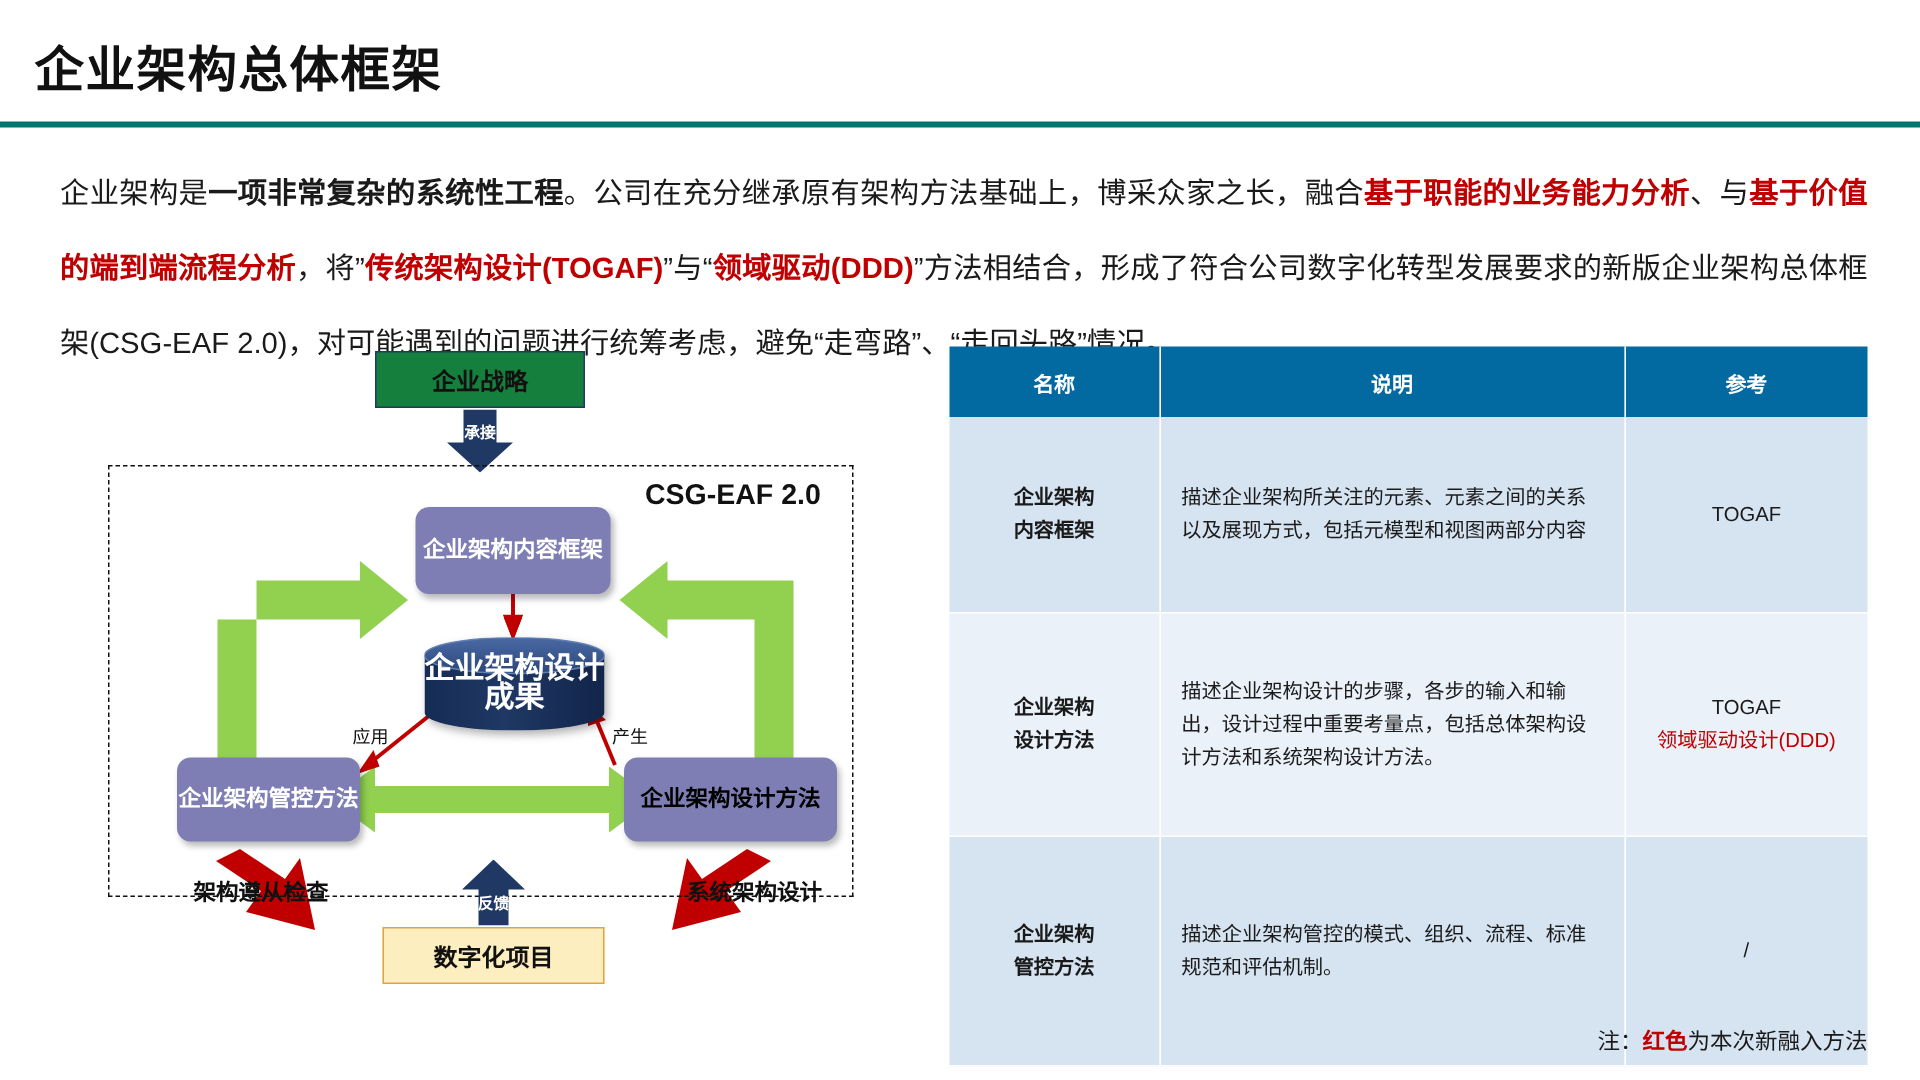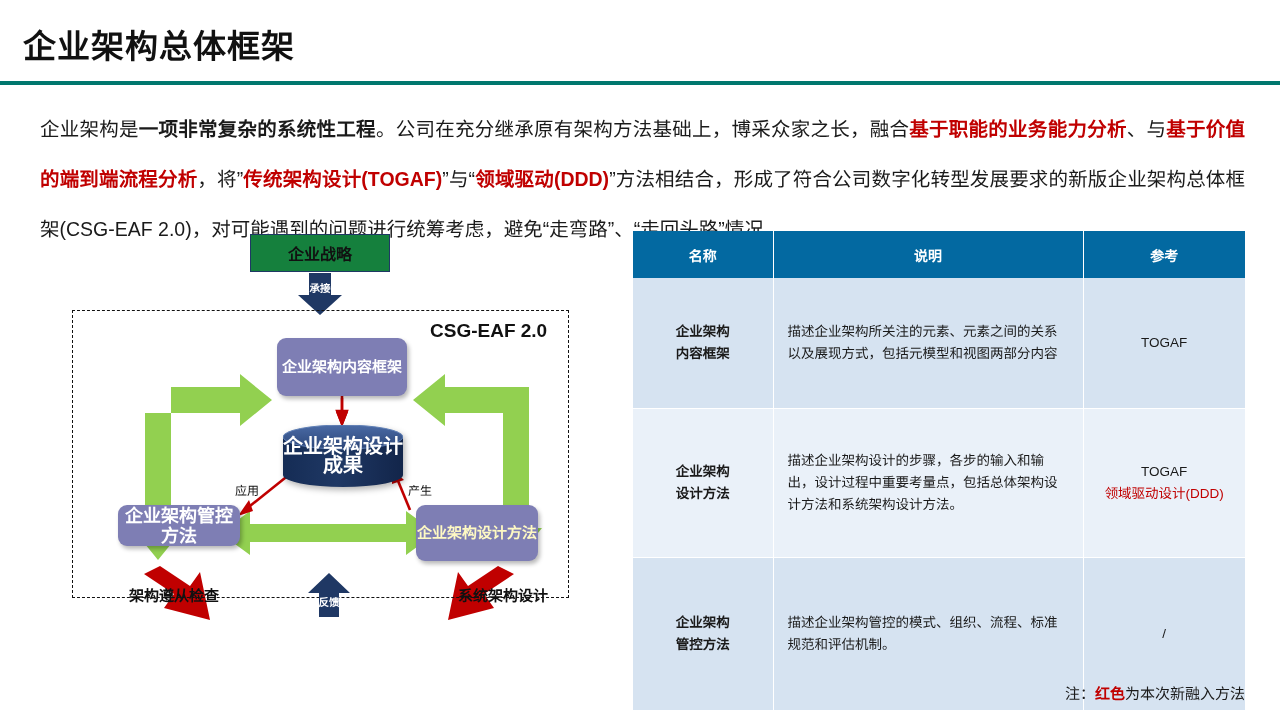--- a/index.html
+++ b/index.html
@@ -160,49 +160,49 @@
     color: #ffffff;
     line-height: 19px;
     pointer-events: none;
   }
 
   .gov-box {
     position: absolute;
     left: 78px;
     top: 277px;
     width: 122px;
-    height: 41px;
-    background: #7e7eb4;
-    border-radius: 9px;
-    box-shadow: 2px 3px 4px rgba(0,0,0,.28);
-    display: flex;
-    align-items: center;
-    justify-content: center;
-    text-align: center;
-    font-size: 18px;
-    font-weight: bold;
-    color: #ffffff;
-    line-height: 20px;
-  }
-  .design-box {
-    position: absolute;
-    left: 376px;
-    top: 277px;
-    width: 122px;
     height: 56px;
     background: #7e7eb4;
     border-radius: 9px;
     box-shadow: 2px 3px 4px rgba(0,0,0,.28);
     display: flex;
     align-items: center;
     justify-content: center;
     text-align: center;
     font-size: 15px;
     font-weight: bold;
-    color: #fef9c3;
+    color: #ffffff;
+    line-height: 20px;
+  }
+  .design-box {
+    position: absolute;
+    left: 376px;
+    top: 277px;
+    width: 142px;
+    height: 56px;
+    background: #7e7eb4;
+    border-radius: 9px;
+    box-shadow: 2px 3px 4px rgba(0,0,0,.28);
+    display: flex;
+    align-items: center;
+    justify-content: center;
+    text-align: center;
+    font-size: 15px;
+    font-weight: bold;
+    color: #000000;
     line-height: 20px;
   }
 
   .project-box {
     position: absolute;
     left: 215px;
     top: 390px;
     width: 148px;
     height: 38px;
     background: #fdeec0;
@@ -395,20 +395,21 @@
     <div class="design-box">企业架构设计方法</div>
 
     <div class="edge-label bold" style="left:78px; top:358px; width:72px;margin-left:11px;">架构遵从检查</div>
     <div class="edge-label bold" style="left:418px; top:358px; width:70px;">系统架构设计</div>
 
     <svg class="feedback-arrow" viewBox="0 0 42 44">
       <polygon points="21,0 42,20 31,20 31,44 11,44 11,20 0,20" fill="#1f3864"></polygon>
     </svg>
     <div class="feedback-label">反馈</div>
 
+    <div class="project-box">数字化项目</div>
   </div>
 
   <div class="table-wrap">
     <table class="info">
       <colgroup>
         <col style="width:140px">
         <col style="width:310px">
         <col style="width:162px">
       </colgroup>
       <thead>

